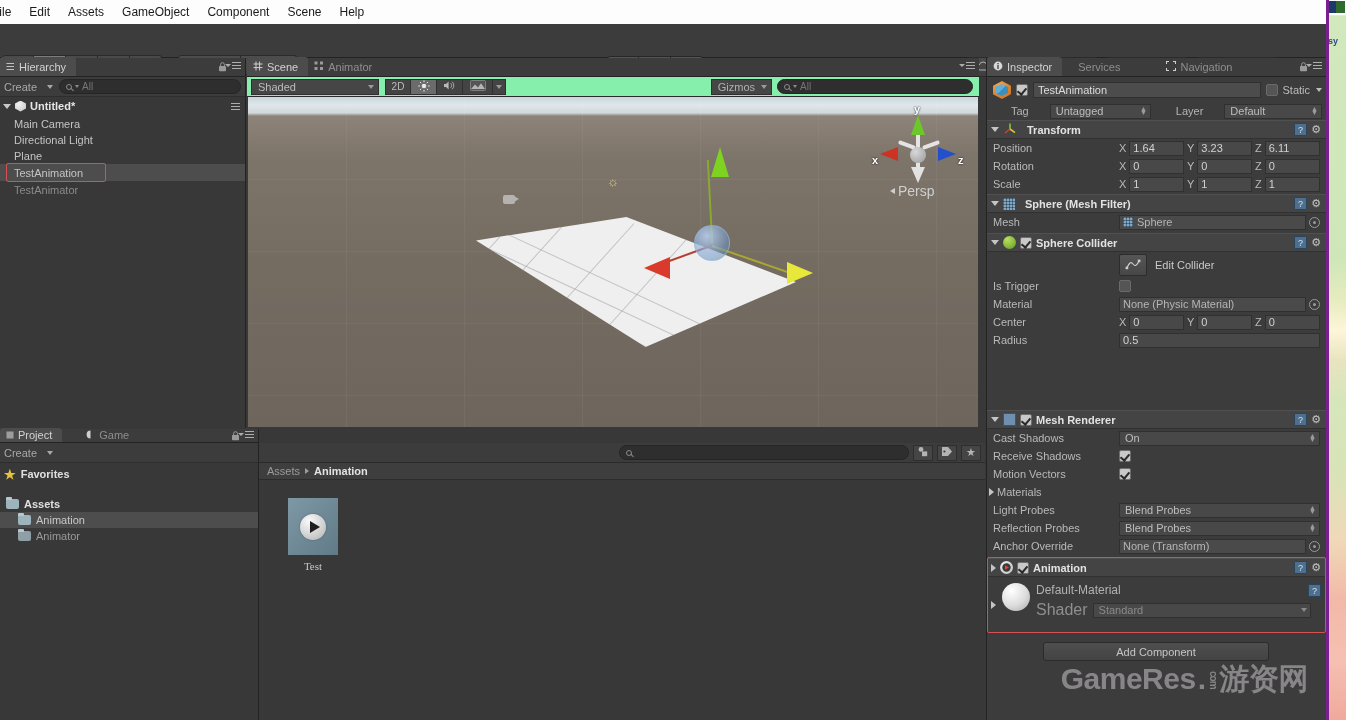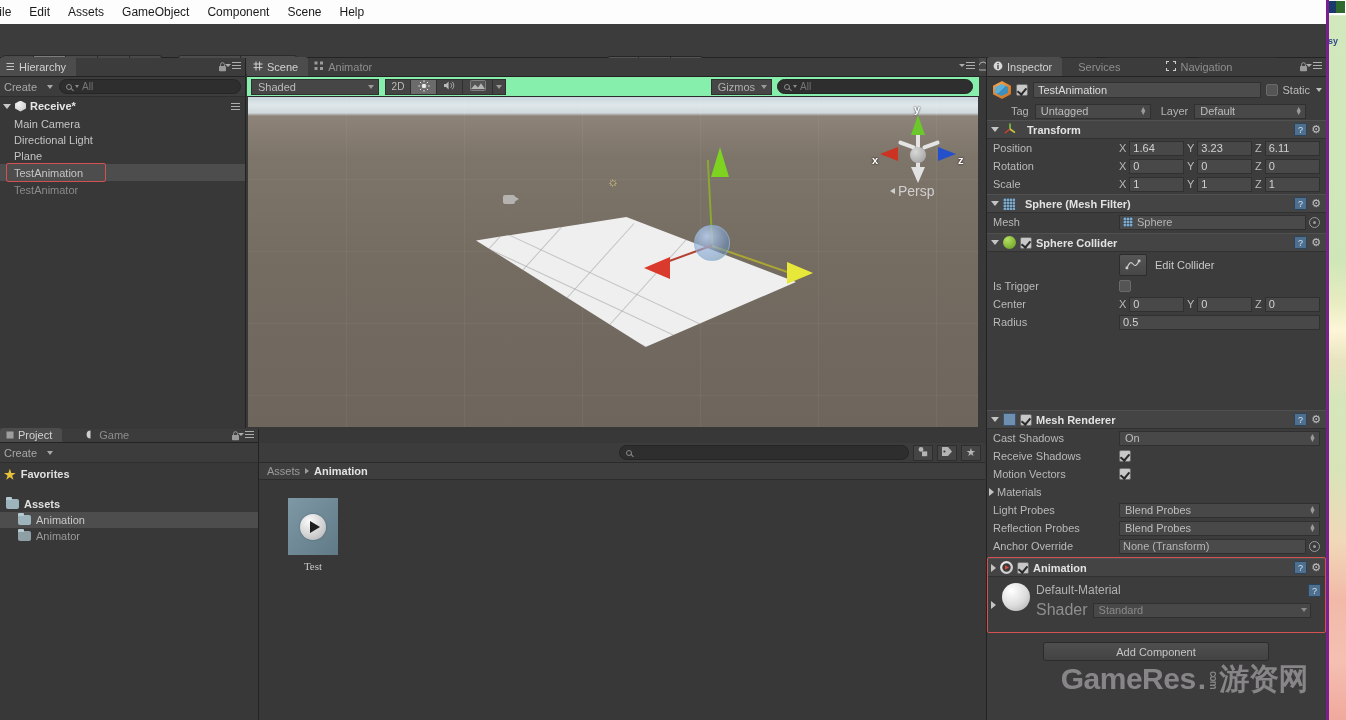--- a/index.html
+++ b/index.html
@@ -397,21 +397,21 @@
     width: 4px; height: 7px;
     border-right: 2px solid #2a2a2a; border-bottom: 2px solid #2a2a2a;
     transform: rotate(40deg);
   }
   .cbx.empty { background: #555; border-color: #6a6a6a; }
   .name-field {
     flex: 1; height: 16px; background: #4c4c4c; border: 1px solid #303030;
     color: #dcdcdc; font-size: 11px; display: flex; align-items: center; padding: 0 4px;
   }
   .static-box { display: flex; align-items: center; gap: 4px; color: #bcbcbc; font-size: 11px; }
-  .ih-row2 { display: flex; align-items: center; gap: 6px; height: 16px; margin-top: 4px; padding-left: 18px; }
+  .ih-row2 { display: flex; align-items: center; gap: 21px; height: 16px; margin-top: 4px; padding-left: 18px; }
   .lbl-sm { color: #b4b4b4; font-size: 11px; }
   .enum-field {
     height: 15px; background: #484848; border: 1px solid #303030;
     display: flex; align-items: center; justify-content: space-between;
     padding: 0 3px 0 5px; color: #bdbdbd; font-size: 11px;
   }
   .stepper { display: flex; flex-direction: column; line-height: 4px; color: #9a9a9a; font-size: 7px; }
 
   .comp-header {
     display: flex; align-items: center; height: 19px;
@@ -662,21 +662,21 @@
         <div class="search-pill">
           <span class="mag"></span>
           <span class="dd-arrow" style="border-top-width:3px;border-left-width:2.5px;border-right-width:2.5px;border-top-color:#8a8a8a;margin-left:0;"></span>
           <span>All</span>
         </div>
       </div>
 
       <div class="scene-root">
         <span class="h-tri open"></span>
         <span class="unity-cube-sm"></span>
-        <span class="scene-root-label">Receive*</span>
+        <span class="scene-root-label">Untitled*</span>
         <span class="pm-lines" style="margin-left:auto;margin-right:5px;">
             <i></i>
             <i></i>
             <i></i>
           </span>
       </div>
 
       <div class="h-item" style="top:58px;">
         <span>Main Camera</span>
       </div>
@@ -1127,20 +1127,27 @@
                 </svg>
             </span>
           </span>
           <span style="color:#c9c9c9;font-size:11px;">Edit Collider</span>
         </div>
         <div class="comp-row">
           <span class="row-label">Is Trigger</span>
           <span class="cbx empty"></span>
         </div>
         <div class="comp-row">
+          <span class="row-label">Material</span>
+          <span class="obj-field">
+            <span>None (Physic Material)</span>
+          </span>
+          <span class="circle-sel" style="margin-right:6px;"></span>
+        </div>
+        <div class="comp-row">
           <span class="row-label">Center</span>
           <span class="vec3">
             <span class="vec-part">
                 <span class="vec-axis">X</span>
                 <span class="num-field">
                   <span>0</span>
                 </span>
               </span>
             <span class="vec-part">
                 <span class="vec-axis">Y</span>

